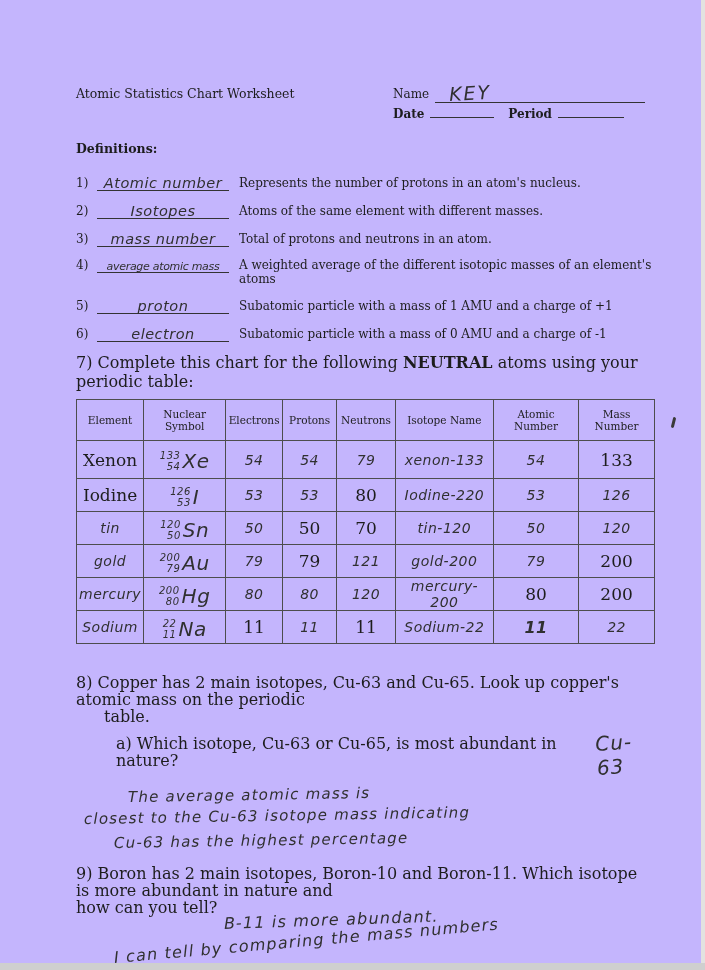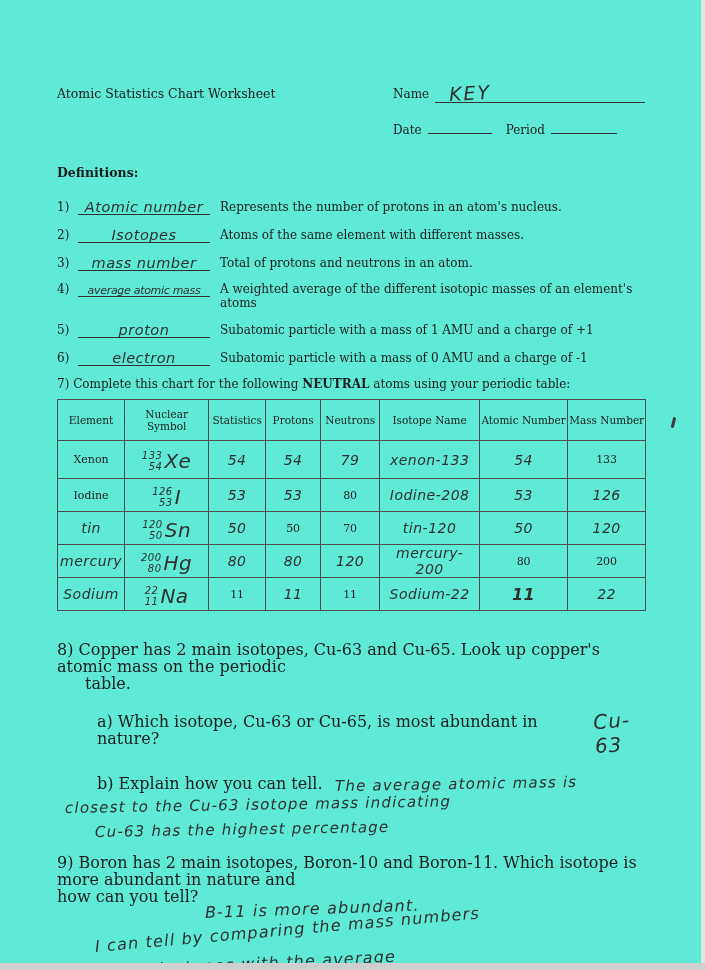--- a/index.html
+++ b/index.html
@@ -1,69 +1,69 @@
 <!DOCTYPE html>
 <html><head>
 <meta charset="utf-8">
 <title>Atomic Statistics Chart Worksheet</title>
 <style>
   * { margin:0; padding:0; box-sizing:border-box; }
   html,body { background:#ececec; }
   .paper {
     position:relative; width:705px; height:970px; margin:0 auto;
-    background:#5eead4; color:#1d1d1d;
+    background:#c4b5fd; color:#1d1d1d;
     font-family:"DejaVu Serif", serif;
-    padding:80px 50px 0 57px; overflow:hidden;
+    padding:80px 50px 0 76px; overflow:hidden;
   }
   .edge-bottom { position:absolute; left:0; bottom:0; width:100%; height:7px; background:#cfcfcf; }
   .edge-right  { position:absolute; right:0; top:0; width:4px; height:100%; background:#e2e2e0; }
   .stray-mark  { position:absolute; top:417px; left:672px; width:3px; height:11px; background:#3a3a3a; transform:rotate(14deg); border-radius:2px; }
 
   .hand { font-family:"DejaVu Sans", sans-serif; font-style:italic; color:#303030; letter-spacing:0.5px; }
 
   
   .header { display:flex; justify-content:space-between; }
   .title { font-size:12.5px; padding-top:6px; }
   .name-block { width:262px; padding-right:8px; }
   .line { display:flex; align-items:baseline; font-size:12px; }
   .blank { display:inline-block; border-bottom:1px solid #333; }
   .name-blank { width:210px; margin-left:6px; text-align:left; }
   .key { font-size:19px; display:inline-block; transform:rotate(-3deg); position:relative; top:2px; left:14px; letter-spacing:2px; }
-  .date-line { margin-top:20px; }
+  .date-line { margin-top:4px;font-weight:bold; }
   .date-blank { width:64px; margin:0 14px 0 6px; }
   .period-blank { width:66px; margin-left:6px; }
 
   
-  .defs-heading { font-weight:bold; font-size:12.5px; margin-top:28px; }
+  .defs-heading { font-weight:bold; font-size:12.5px; margin-top:20px; }
   .def-list { margin-top:18px; }
   .def-item { display:flex; align-items:baseline; margin-bottom:11px; font-size:12px; }
   .def-num { width:16px; flex:none; }
   .def-blank { width:132px; flex:none; text-align:center; margin:0 10px 0 5px; }
   .def-ans { font-size:14.5px; white-space:nowrap; display:inline-block; position:relative; top:1px; }
   .def-ans.small { font-size:11px; letter-spacing:-0.3px; }
   .def-text { flex:1; }
 
   
-  .q7-prompt { font-size:12px; margin-top:6px; }
+  .q7-prompt { font-size:16px; margin-top:6px; }
   table.chart { border-collapse:collapse; margin-top:8px; table-layout:fixed;border-radius:15px; }
   .chart th, .chart td { border:1px solid #4d4d4d; text-align:center; vertical-align:middle; }
   .chart th { font-size:10.5px; font-weight:normal; padding:8px 1px; }
-  .chart td { font-size:11px; height:33px; padding:0 2px; overflow:hidden; }
+  .chart td { font-size:17px; height:33px; padding:0 2px; overflow:hidden; }
   .chart tr.first td { height:38px; }
   .chart td.hand { font-size:14px; }
   .chart td.bold { font-weight:bold; font-size:16px; }
   .nucsym { display:inline-flex; align-items:center; gap:2px; }
   .nums { display:inline-flex; flex-direction:column; font-size:10px; line-height:1.1; text-align:right; }
   .sym { font-size:20px; }
 
   
   .q-block { margin-top:30px; }
   .q-text { font-size:16px; line-height:17px; }
   .indent1 { margin-left:28px; }
-  .qa-line { margin-top:16px; margin-left:40px; display:flex; align-items:baseline; }
+  .qa-line { margin-top:5px; margin-left:40px; display:flex; align-items:baseline; }
   .big-ans { font-size:20px; margin-left:14px; display:inline-block; transform:rotate(-4deg); letter-spacing:1px; }
   .ans-line { font-size:15px; line-height:24px; letter-spacing:1.2px; }
   .b-first { margin-left:12px; display:inline-block; transform:rotate(-1deg); }
   .b-l2 { margin-left:8px; transform:rotate(-1deg); transform-origin:left; }
   .b-l3 { margin-left:38px; transform:rotate(-1deg); transform-origin:left; }
   .q9 { margin-top:10px; }
   .q9-a0 { margin-left:148px; font-size:16px; transform:rotate(-2deg); transform-origin:left; margin-top:-4px; }
   .q9-a1 { margin-left:38px; font-size:16px; transform:rotate(-5deg); transform-origin:left; margin-top:10px; }
   .q9-a2 { margin-left:28px; font-size:16px; transform:rotate(-3deg); transform-origin:left; margin-top:2px; }
   .q9-a3 { margin-left:132px; font-size:16px; transform:rotate(-3deg); transform-origin:left; margin-top:2px; }
@@ -136,21 +136,21 @@
         <col style="width:55px">
       <col style="width:59px">
         <col style="width:100px">
         <col style="width:88px">
         <col style="width:78px">
     </colgroup>
     <thead>
       <tr>
         <th>Element</th>
         <th>Nuclear Symbol</th>
-        <th>Statistics</th>
+        <th>Electrons</th>
         <th>Protons</th>
         <th>Neutrons</th>
         <th>Isotope Name</th>
         <th>Atomic Number</th>
         <th>Mass Number</th>
       </tr>
     </thead>
     <tbody>
       <tr class="first">
         <td>Xenon</td>
@@ -177,21 +177,21 @@
               <span class="nums">
                 <span>126</span>
                 <span>53</span>
               </span>
               <span class="sym">I</span>
             </span>
         </td>
         <td class="hand">53</td>
         <td class="hand">53</td>
         <td>80</td>
-        <td class="hand">Iodine-208</td>
+        <td class="hand">Iodine-220</td>
         <td class="hand">53</td>
         <td class="hand">126</td>
       </tr>
       <tr>
         <td class="hand">tin</td>
         <td class="hand">
           <span class="nucsym">
               <span class="nums">
                 <span>120</span>
                 <span>50</span>
@@ -200,20 +200,38 @@
             </span>
         </td>
         <td class="hand">50</td>
         <td>50</td>
         <td>70</td>
         <td class="hand">tin-120</td>
         <td class="hand">50</td>
         <td class="hand">120</td>
       </tr>
       <tr>
+        <td class="hand">gold</td>
+        <td class="hand">
+          <span class="nucsym">
+              <span class="nums">
+                <span>200</span>
+                <span>79</span>
+              </span>
+              <span class="sym">Au</span>
+            </span>
+        </td>
+        <td class="hand">79</td>
+        <td>79</td>
+        <td class="hand">121</td>
+        <td class="hand">gold-200</td>
+        <td class="hand">79</td>
+        <td>200</td>
+      </tr>
+      <tr>
         <td class="hand">mercury</td>
         <td class="hand">
           <span class="nucsym">
               <span class="nums">
                 <span>200</span>
                 <span>80</span>
               </span>
               <span class="sym">Hg</span>
             </span>
         </td>
@@ -246,21 +264,20 @@
   </table>
 
   <div class="q-block">
     <div class="q-text">8)  Copper has 2 main isotopes, Cu-63 and Cu-65.  Look up copper's atomic mass on the periodic</div>
     <div class="q-text indent1">table.</div>
     <div class="qa-line">
       <span class="q-text">a) Which isotope, Cu-63 or Cu-65, is most abundant in nature?</span>
       <span class="hand big-ans">Cu-63</span>
     </div>
     <div class="qa-line">
-      <span class="q-text">b) Explain how you can tell.</span>
       <span class="hand ans-line b-first">The average atomic mass is</span>
     </div>
     <div class="hand ans-line b-l2">closest to the Cu-63 isotope mass indicating</div>
     <div class="hand ans-line b-l3">Cu-63 has the highest percentage</div>
   </div>
 
   <div class="q9">
     <div class="q-text">9) Boron has 2 main isotopes, Boron-10 and Boron-11.  Which isotope is more abundant in nature and</div>
     <div class="q-text">how can you tell?</div>
     <div class="hand ans-line q9-a0">B-11 is more abundant.</div>

